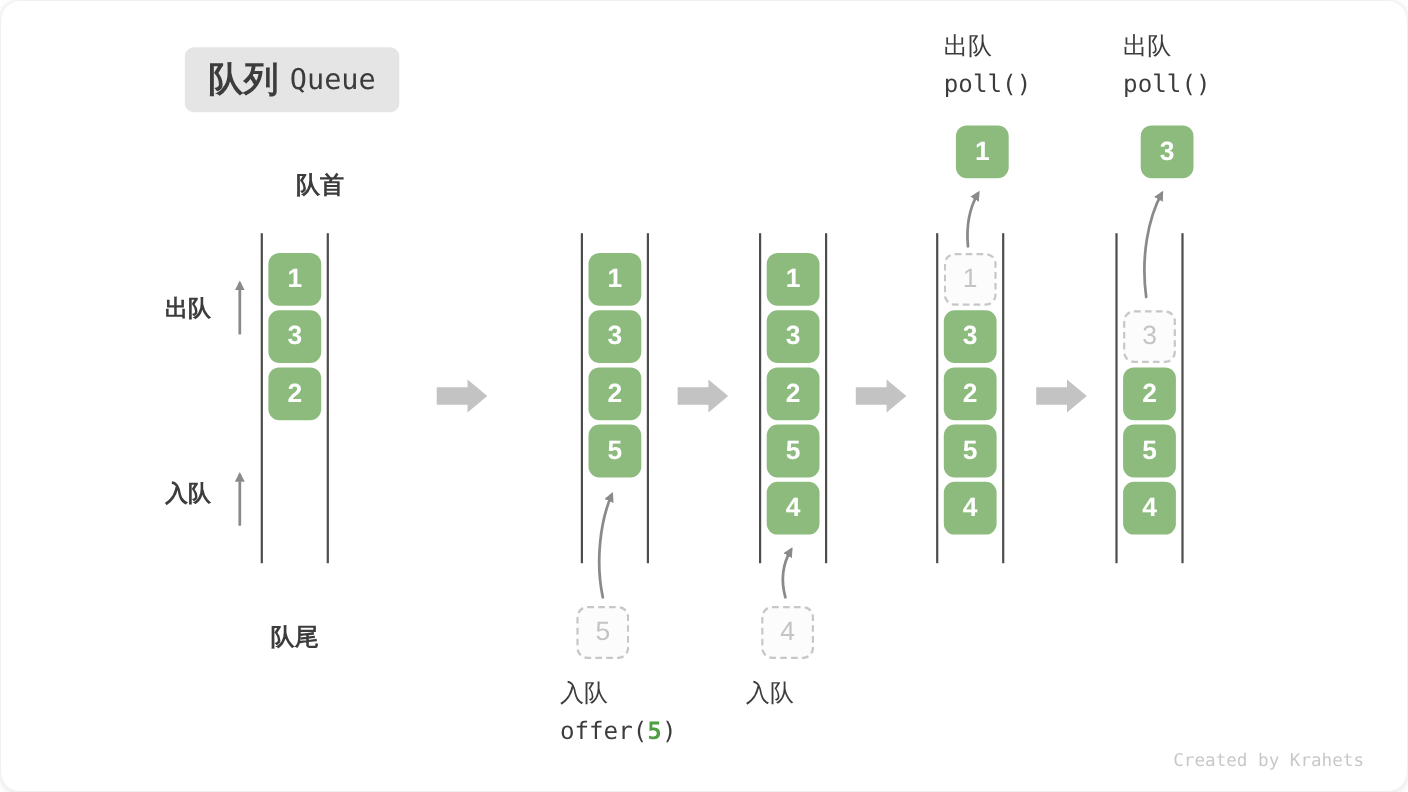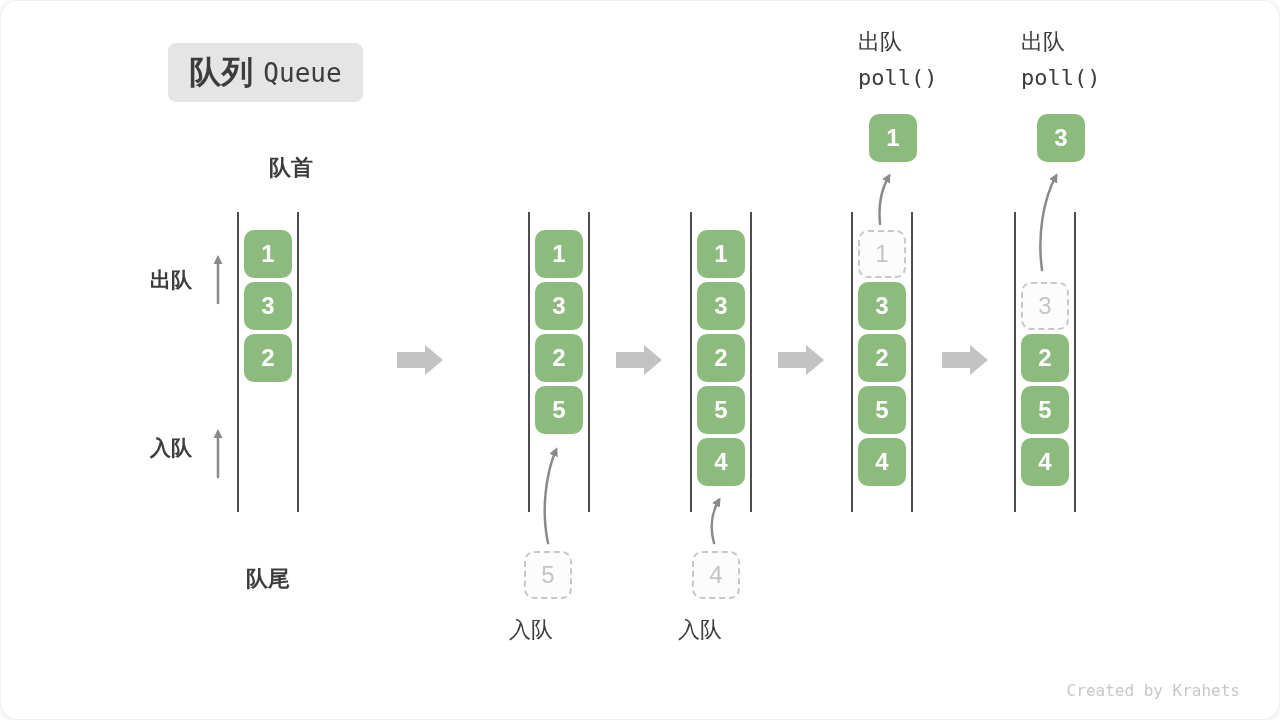--- a/index.html
+++ b/index.html
@@ -77,20 +77,21 @@
       </div>
       <div class="qcol" style="left: 528px; top: 212px;">
         <div class="box filled" style="left: 5px; top: 18px;">1</div>
         <div class="box filled" style="left: 5px; top: 70px;">3</div>
         <div class="box filled" style="left: 5px; top: 122px;">2</div>
         <div class="box filled" style="left: 5px; top: 174px;">5</div>
       </div>
       <div class="box dashed floating" style="left: 524px; top: 551px;">5</div>
       <div class="ann" style="left: 509px; top: 612px;">
         <div class="zh">入队</div>
+        <div class="code"><span>offer(</span><span class="arg">5</span><span>)</span></div>
       </div>
       <div class="qcol" style="left: 690px; top: 212px;">
         <div class="box filled" style="left: 5px; top: 18px;">1</div>
         <div class="box filled" style="left: 5px; top: 70px;">3</div>
         <div class="box filled" style="left: 5px; top: 122px;">2</div>
         <div class="box filled" style="left: 5px; top: 174px;">5</div>
         <div class="box filled" style="left: 5px; top: 226px;">4</div>
       </div>
       <div class="box dashed floating" style="left: 692px; top: 551px;">4</div>
       <div class="ann" style="left: 678px; top: 612px;">

